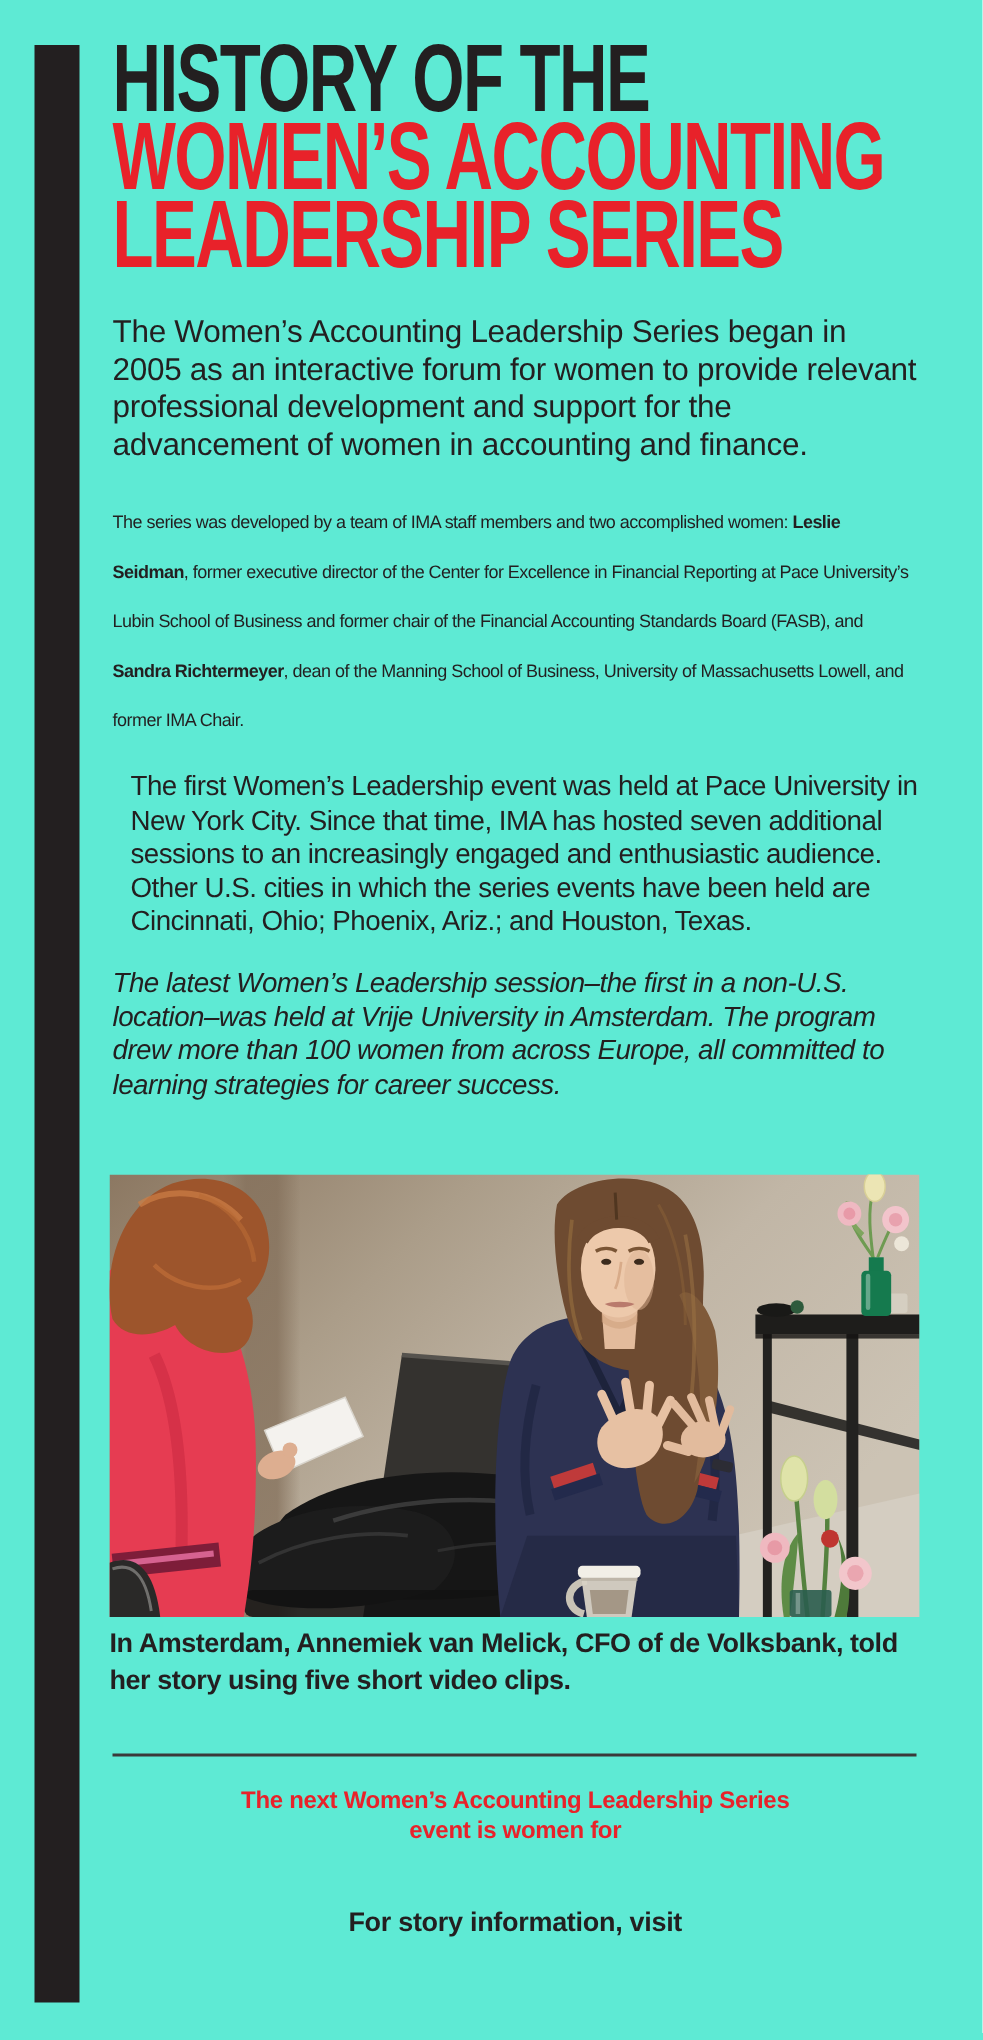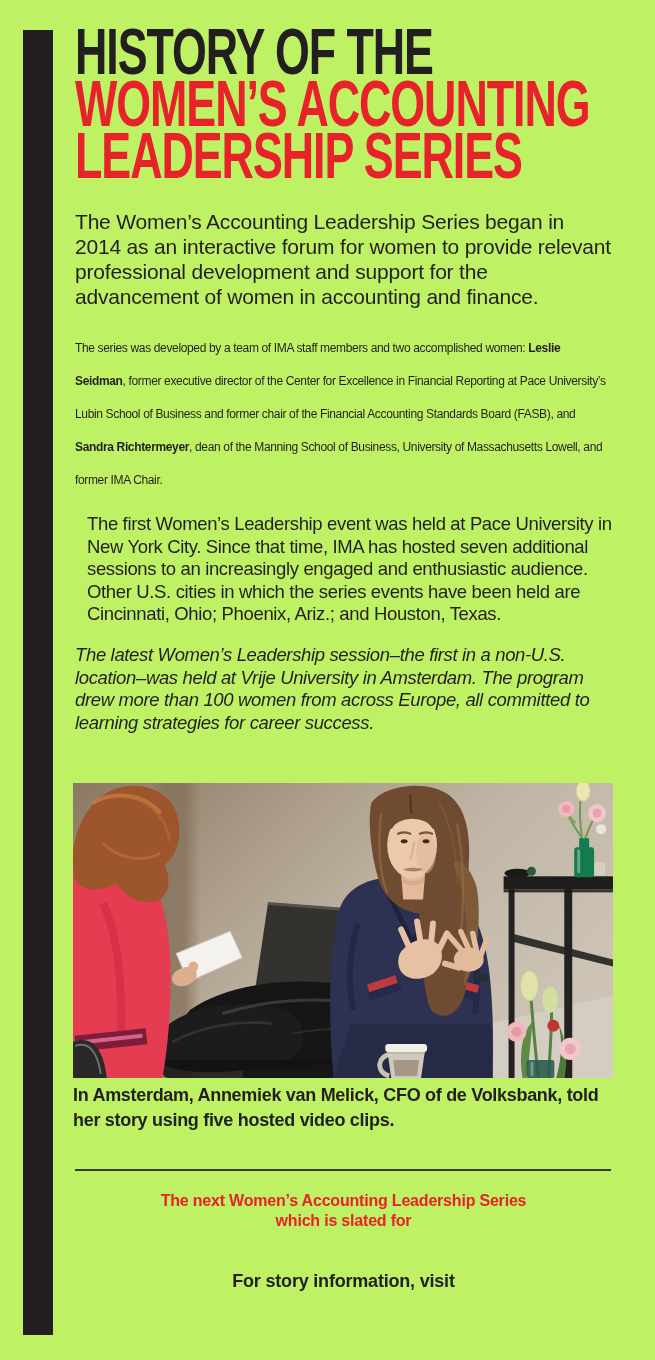--- a/index.html
+++ b/index.html
@@ -1,16 +1,16 @@
 <!DOCTYPE html>
 <html><head>
 <meta charset="utf-8">
 <style>
   html,body{margin:0;padding:0;background:#ffffff;}
-  .page{position:relative;width:655px;height:1360px;background:#bef264;
+  .page{position:relative;width:655px;height:1360px;background:#5eead4;
         font-family:"Liberation Sans",sans-serif;color:#231f20;overflow:hidden;}
   .accent-bar{position:absolute;left:23px;top:30px;width:30px;height:1305px;background:#231f20;}
   .title{position:absolute;left:75px;top:26px;margin:0;}
   .title-line{font-weight:bold;font-size:64px;line-height:52px;white-space:nowrap;
               transform:scaleX(0.70);transform-origin:left center;letter-spacing:-1.5px;}
   .title-black{color:#231f20;}
   .title-red{color:#e8222a;}
   .para{position:absolute;left:75px;width:537px;margin:0;}
   .lead{top:209px;font-size:21px;line-height:25px;letter-spacing:-0.2px;}
   .p-dev{top:332px;font-size:12px;line-height:33px;letter-spacing:-0.35px;}
@@ -33,21 +33,21 @@
 
 <div class="page">
   <div class="accent-bar"></div>
 
   <h1 class="title">
     <div class="title-line title-black">HISTORY OF THE</div>
     <div class="title-line title-red">WOMEN’S ACCOUNTING</div>
     <div class="title-line title-red">LEADERSHIP SERIES</div>
   </h1>
 
-  <p class="para lead">The Women’s Accounting Leadership Series began in 2014 as an interactive forum for women to provide relevant professional development and support for the advancement of women in accounting and finance.</p>
+  <p class="para lead">The Women’s Accounting Leadership Series began in 2005 as an interactive forum for women to provide relevant professional development and support for the advancement of women in accounting and finance.</p>
   <p class="para p-dev">The series was developed by a team of IMA staff members and two accomplished women: <b>Leslie Seidman</b>, former executive director of the Center for Excellence in Financial Reporting at Pace University’s Lubin School of Business and former chair of the Financial Accounting Standards Board (FASB), and <b>Sandra Richtermeyer</b>, dean of the Manning School of Business, University of Massachusetts Lowell, and former IMA Chair.</p>
   <p class="para p-events">The first Women’s Leadership event was held at Pace University in New York City. Since that time, IMA has hosted seven additional sessions to an increasingly engaged and enthusiastic audience. Other U.S. cities in which the series events have been held are Cincinnati, Ohio; Phoenix, Ariz.; and Houston, Texas.</p>
   <p class="para p-latest">The latest Women’s Leadership session–the first in a non-U.S. location–was held at Vrije University in Amsterdam. The program drew more than 100 women from across Europe, all committed to learning strategies for career success.</p>
 
   <figure class="photo">
     <svg viewBox="0 0 543 294" preserveAspectRatio="none" role="img">
       <defs>
         <linearGradient id="wall" x1="0" y1="0" x2="1" y2="0.55">
           <stop offset="0" stop-color="#8c7862"></stop>
           <stop offset="0.35" stop-color="#ab9d89"></stop>
@@ -192,25 +192,25 @@
       <g>
         <path d="M320,270 C306,272 304,288 318,292" stroke="#c9c3b6" stroke-width="5" fill="none"></path>
         <path d="M316,266 L354,266 L350,294 L320,294 Z" fill="#d8d2c5" opacity="0.95"></path>
         <path d="M322,276 L348,276 L346,292 L324,292 Z" fill="#8d7c68" opacity="0.65"></path>
         <rect x="316" y="266" width="38" height="4" fill="#b9b2a4" opacity="0.8"></rect>
         <rect x="314" y="260" width="42" height="8" rx="3" fill="#f2efe7"></rect>
       </g>
     </svg>
   </figure>
 
-  <p class="caption">In Amsterdam, Annemiek van Melick, CFO of de Volksbank, told her story using five hosted video clips.</p>
+  <p class="caption">In Amsterdam, Annemiek van Melick, CFO of de Volksbank, told her story using five short video clips.</p>
 
   <hr class="rule">
 
   <div class="announce">
     <div>The next Women’s Accounting Leadership Series</div>
-    <div>which is slated for</div>
+    <div>event is women for</div>
   </div>
 
   <div class="more-info">
     <div>For story information, visit</div>
   </div>
 </div>
 
 </body></html>

